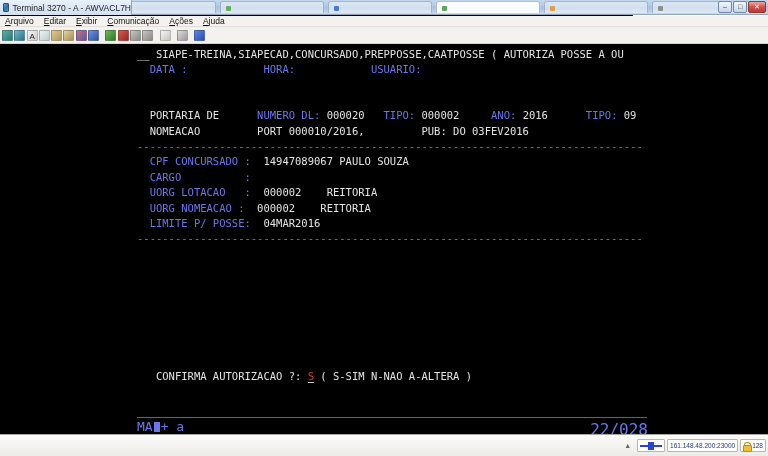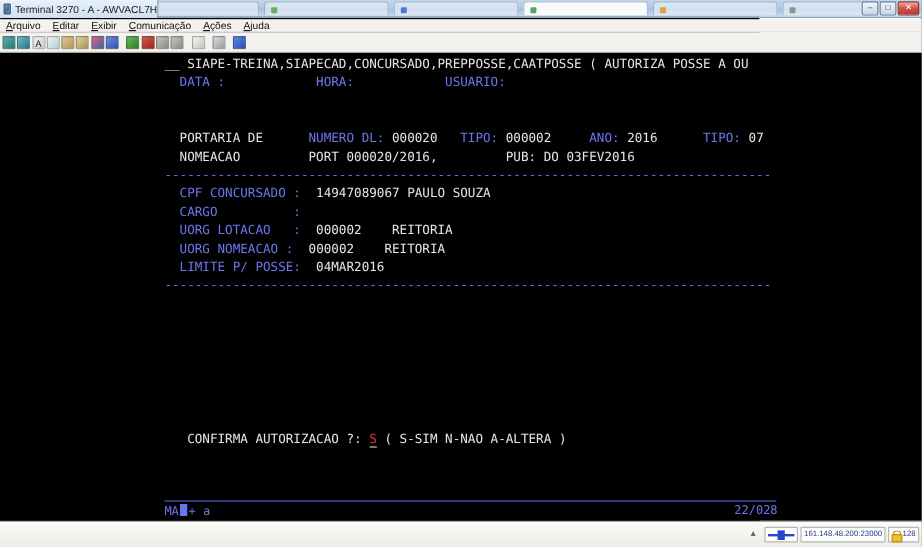--- a/index.html
+++ b/index.html
@@ -46,25 +46,25 @@
 
   
   .screen { position:absolute; top:44px; left:0; width:768px; height:390px; background:#000; }
   .trow { position:absolute; left:137px; white-space:pre;
     font-family:"DejaVu Sans Mono", monospace; font-size:10.5px; line-height:13px; }
   .c-w { color:#e4e4e4; }
   .c-b { color:#6b76ec; }
   .c-r { color:#e03434; border-bottom:1px solid #c9c9c9; }
   .oia-sep { position:absolute; left:137px; top:373px; width:510px; height:1px; background:#4d5cc8; }
   .oia { position:absolute; left:137px; top:376px; white-space:pre;
-    font-family:"DejaVu Sans Mono", monospace; font-size:10px; line-height:13px; color:#6b76ec; }
+    font-family:"DejaVu Sans Mono", monospace; font-size:13px; line-height:13px; color:#6b76ec; }
   .oia-cursor { display:inline-block; width:6px; height:10px; background:#6b76ec;
     vertical-align:-1px; margin:0 1px; }
   .oia-pos { position:absolute; right:120px; top:376px;
-    font-family:"DejaVu Sans Mono", monospace; font-size:10px; color:#6b76ec; }
+    font-family:"DejaVu Sans Mono", monospace; font-size:16px; color:#6b76ec; }
 
   
   .statusbar { position:absolute; top:434px; left:0; width:768px; height:22px;
     background:linear-gradient(180deg,#fbfbf9,#ecebe7); border-top:1px solid #a8a6a0; }
   .tray { position:absolute; right:2px; top:3px; height:15px; display:flex; align-items:center; }
   .tray-arrow { font-size:7px; color:#666; margin-right:4px; }
   .tray-panel { height:13px; border:1px solid #b8b6b0; background:#fdfdfc;
     border-radius:1px; display:flex; align-items:center; padding:0 2px; margin-left:2px; }
   .conn-glyph { width:22px; height:8px; position:relative; }
   .conn-glyph::before { content:""; position:absolute; left:0; top:3px; width:22px; height:2px; background:#2448c8; }
@@ -140,30 +140,30 @@
       <div class="tb-icon tb-gap" style="background: linear-gradient(135deg, rgb(220, 220, 216), rgb(154, 154, 160));"></div>
       <div class="tb-icon tb-gap" style="background: linear-gradient(135deg, rgb(90, 134, 232), rgb(40, 80, 176));"></div>
     </div>
 
   <div class="screen" id="screen">
     <div class="oia-sep"></div>
     <div class="oia"><span>MA</span><span class="oia-cursor"></span><span>+</span><span> a</span></div>
     <div class="oia-pos">22/028</div>
   <div class="trow" style="top: 4px;"><span class="c-w">__ SIAPE-TREINA,SIAPECAD,CONCURSADO,PREPPOSSE,CAATPOSSE ( AUTORIZA POSSE A OU</span></div>
       <div class="trow" style="top: 19.35px;"><span class="c-b">  DATA :            HORA:            USUARIO:</span></div>
-      <div class="trow" style="top: 65.4px;"><span class="c-w">  PORTARIA DE      </span><span class="c-b">NUMERO DL:</span><span class="c-w"> 000020   </span><span class="c-b">TIPO:</span><span class="c-w"> 000002     </span><span class="c-b">ANO:</span><span class="c-w"> 2016      </span><span class="c-b">TIPO:</span><span class="c-w"> 07</span></div>
-      <div class="trow" style="top: 80.75px;"><span class="c-w">  NOMEACAO         PORT 000020/2016,         PUB: DO 03FEV2016</span></div>
+      <div class="trow" style="top: 65.4px;"><span class="c-w">  PORTARIA DE      </span><span class="c-b">NUMERO DL:</span><span class="c-w"> 000020   </span><span class="c-b">TIPO:</span><span class="c-w"> 000002     </span><span class="c-b">ANO:</span><span class="c-w"> 2016      </span><span class="c-b">TIPO:</span><span class="c-w"> 09</span></div>
+      <div class="trow" style="top: 80.75px;"><span class="c-w">  NOMEACAO         PORT 000010/2016,         PUB: DO 03FEV2016</span></div>
       <div class="trow" style="top: 96.1px;"><span class="c-b">--------------------------------------------------------------------------------</span></div>
       <div class="trow" style="top: 111.45px;"><span class="c-b">  CPF CONCURSADO : </span><span class="c-w"> 14947089067 PAULO SOUZA</span></div>
       <div class="trow" style="top: 126.8px; text-align: center;"><span class="c-b">  CARGO          :</span></div>
       <div class="trow" style="top: 142.15px; text-decoration: underline;"><span class="c-b">  UORG LOTACAO   : </span><span class="c-w"> 000002    REITORIA</span></div>
       <div class="trow" style="top: 157.5px;"><span class="c-b">  UORG NOMEACAO : </span><span class="c-w"> 000002    REITORIA</span></div>
       <div class="trow" style="top: 172.85px;"><span class="c-b">  LIMITE P/ POSSE: </span><span class="c-w"> 04MAR2016</span></div>
       <div class="trow" style="top: 188.2px;"><span class="c-b">--------------------------------------------------------------------------------</span></div>
-      <div class="trow" style="top: 316px;"><span class="c-w">   CONFIRMA AUTORIZACAO ?: </span><span class="c-r">S</span><span class="c-w"> ( S-SIM N-NAO A-ALTERA )</span></div>
+      <div class="trow" style="top: 326px;"><span class="c-w">   CONFIRMA AUTORIZACAO ?: </span><span class="c-r">S</span><span class="c-w"> ( S-SIM N-NAO A-ALTERA )</span></div>
     </div>
 
   <div class="statusbar">
     <div class="tray">
       <span class="tray-arrow">▲</span>
       <div class="tray-panel">
         <span class="conn-glyph"></span>
       </div>
       <div class="tray-panel">
         <span class="addr-text">161.148.48.200:23000</span>

